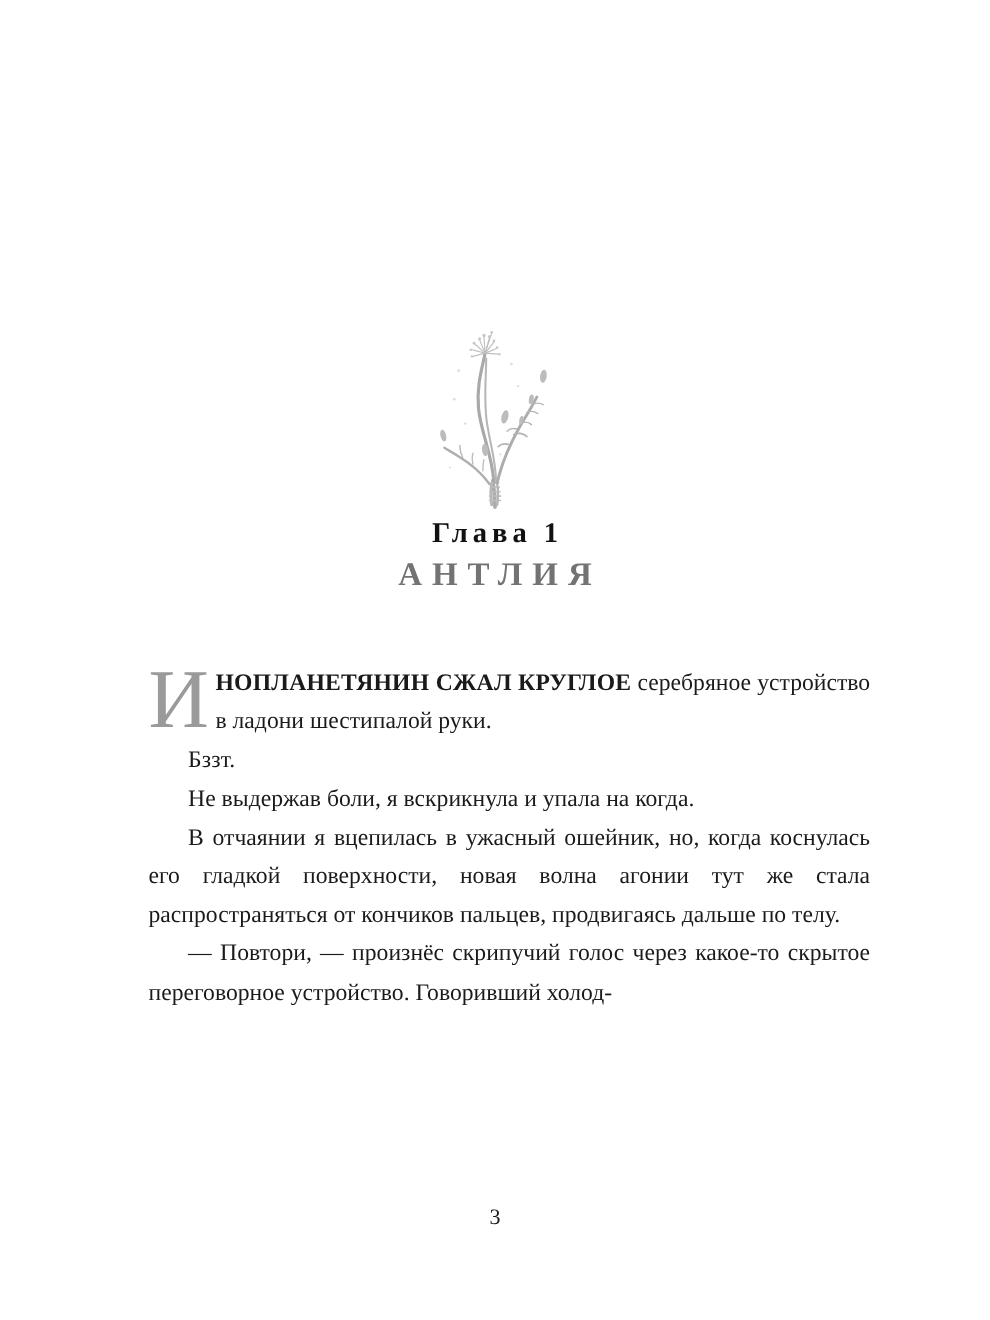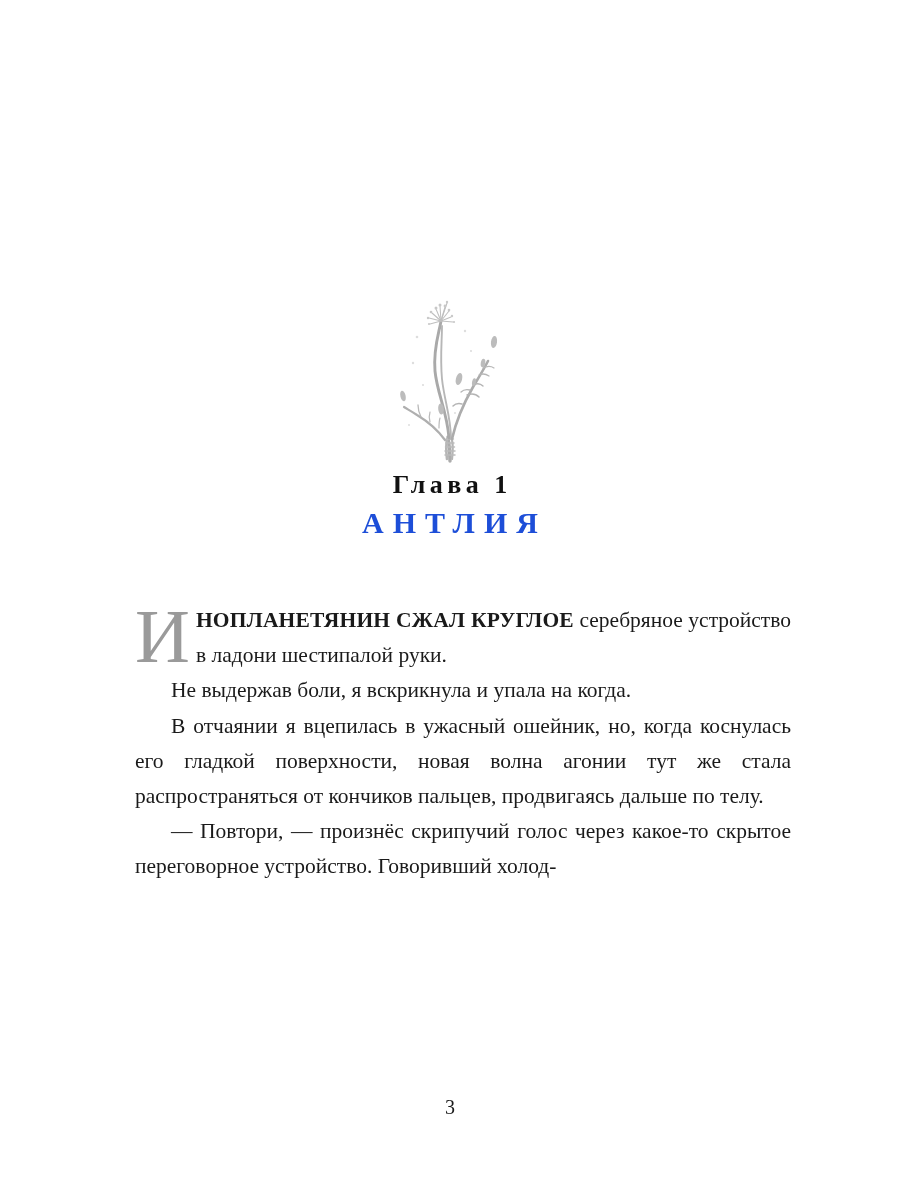--- a/index.html
+++ b/index.html
@@ -55,21 +55,21 @@
     letter-spacing: 4.5px;
     color: #111111;
     line-height: 1.18;
     margin: 0;
     text-indent: 4.5px;
   }
   .chapter-title {
     font-size: 30px;
     font-weight: bold;
     letter-spacing: 9px;
-    color: #1d4ed8;
+    color: #737373;
     line-height: 1.2;
     margin: 4px 0 0 0;
     text-indent: 9px;
   }
 
   
   .body-text {
     position: absolute;
     top: 603px;
     left: 135px;
@@ -201,20 +201,21 @@
 
   <div class="chapter-head">
     <div class="chapter-number">Глава 1</div>
     <div class="chapter-title">АНТЛИЯ</div>
   </div>
 
   <div class="body-text">
 
     <p class="first"><span class="dropcap">И</span><span class="smallcaps-line">НОПЛАНЕТЯНИН СЖАЛ КРУГЛОЕ</span> <span>серебряное устройство в ладони шестипалой руки.</span></p>
 
+    <p>Бззт.</p>
 
 
     <p>Не выдержав боли, я вскрикнула и упала на когда.</p>
 
     <p>В отчаянии я вцепилась в ужасный ошейник, но, когда коснулась его гладкой поверхности, новая волна агонии тут же стала распространяться от кончиков пальцев, продвига­ясь дальше по телу.</p>
 
     <p>— Повтори, — произнёс скрипучий голос через какое-то скрытое переговорное устройство. Говоривший холод-</p>
 
   </div>
 

